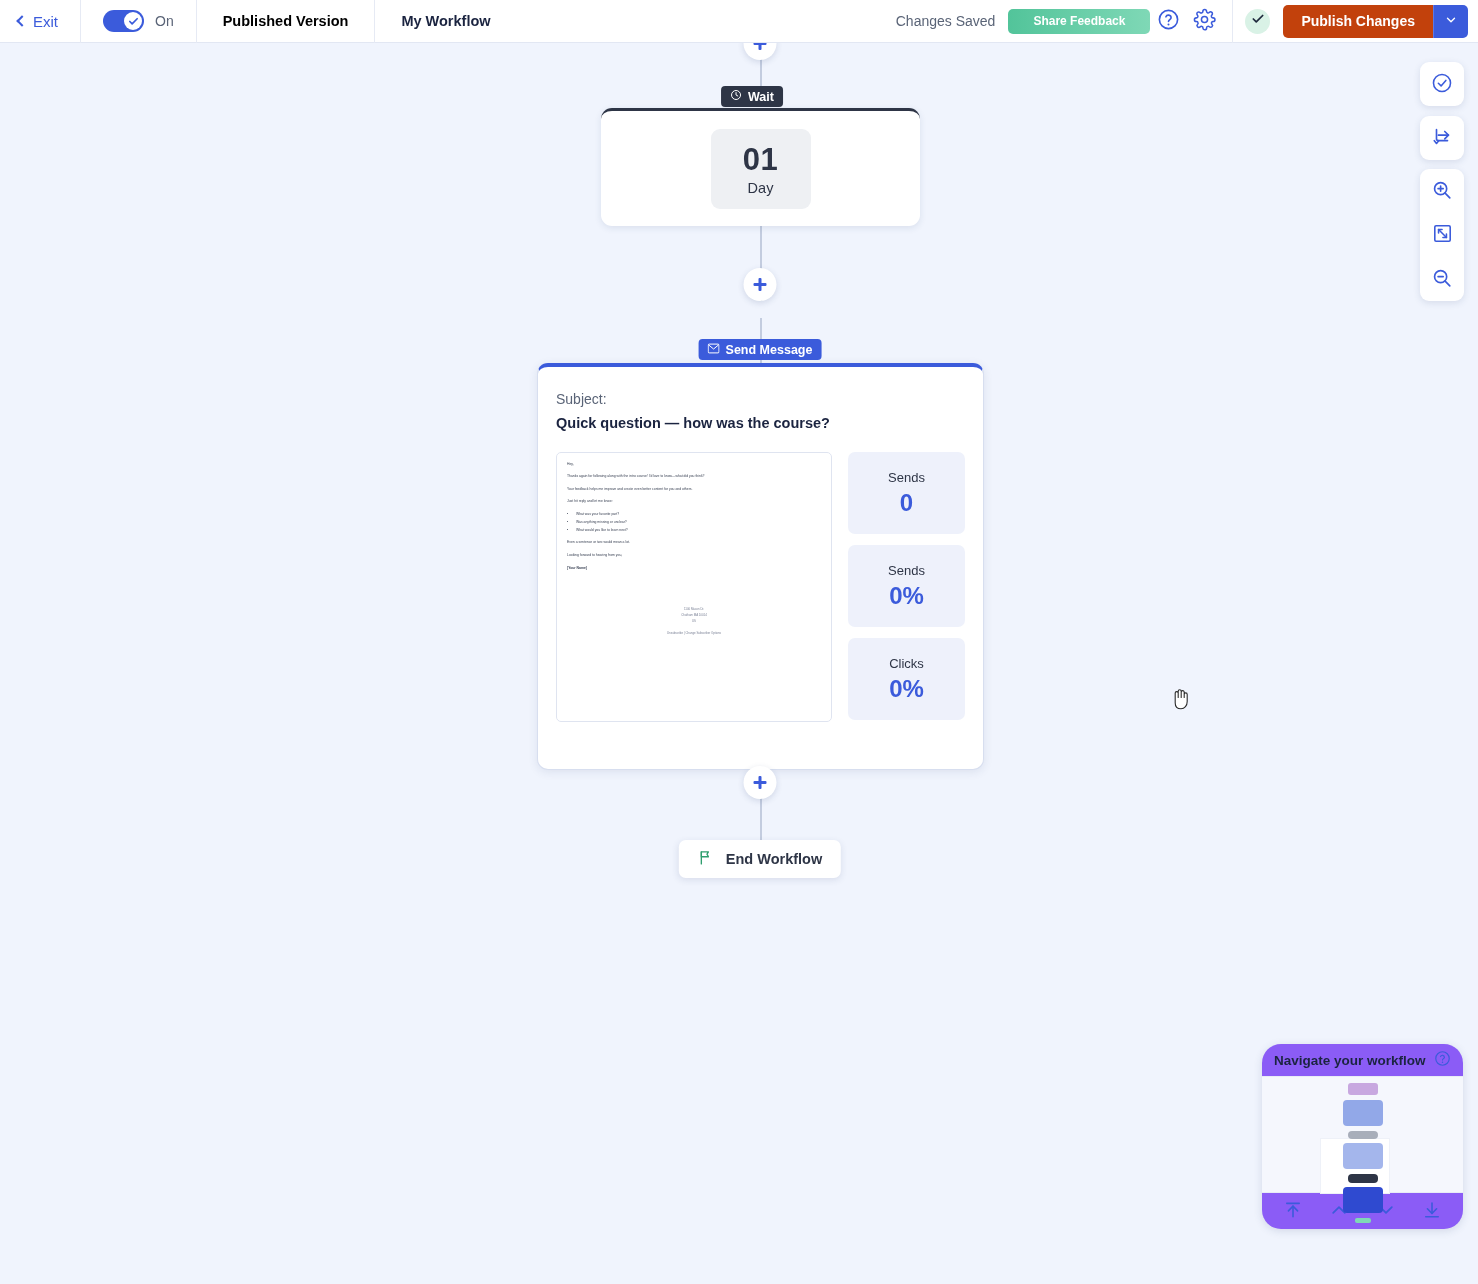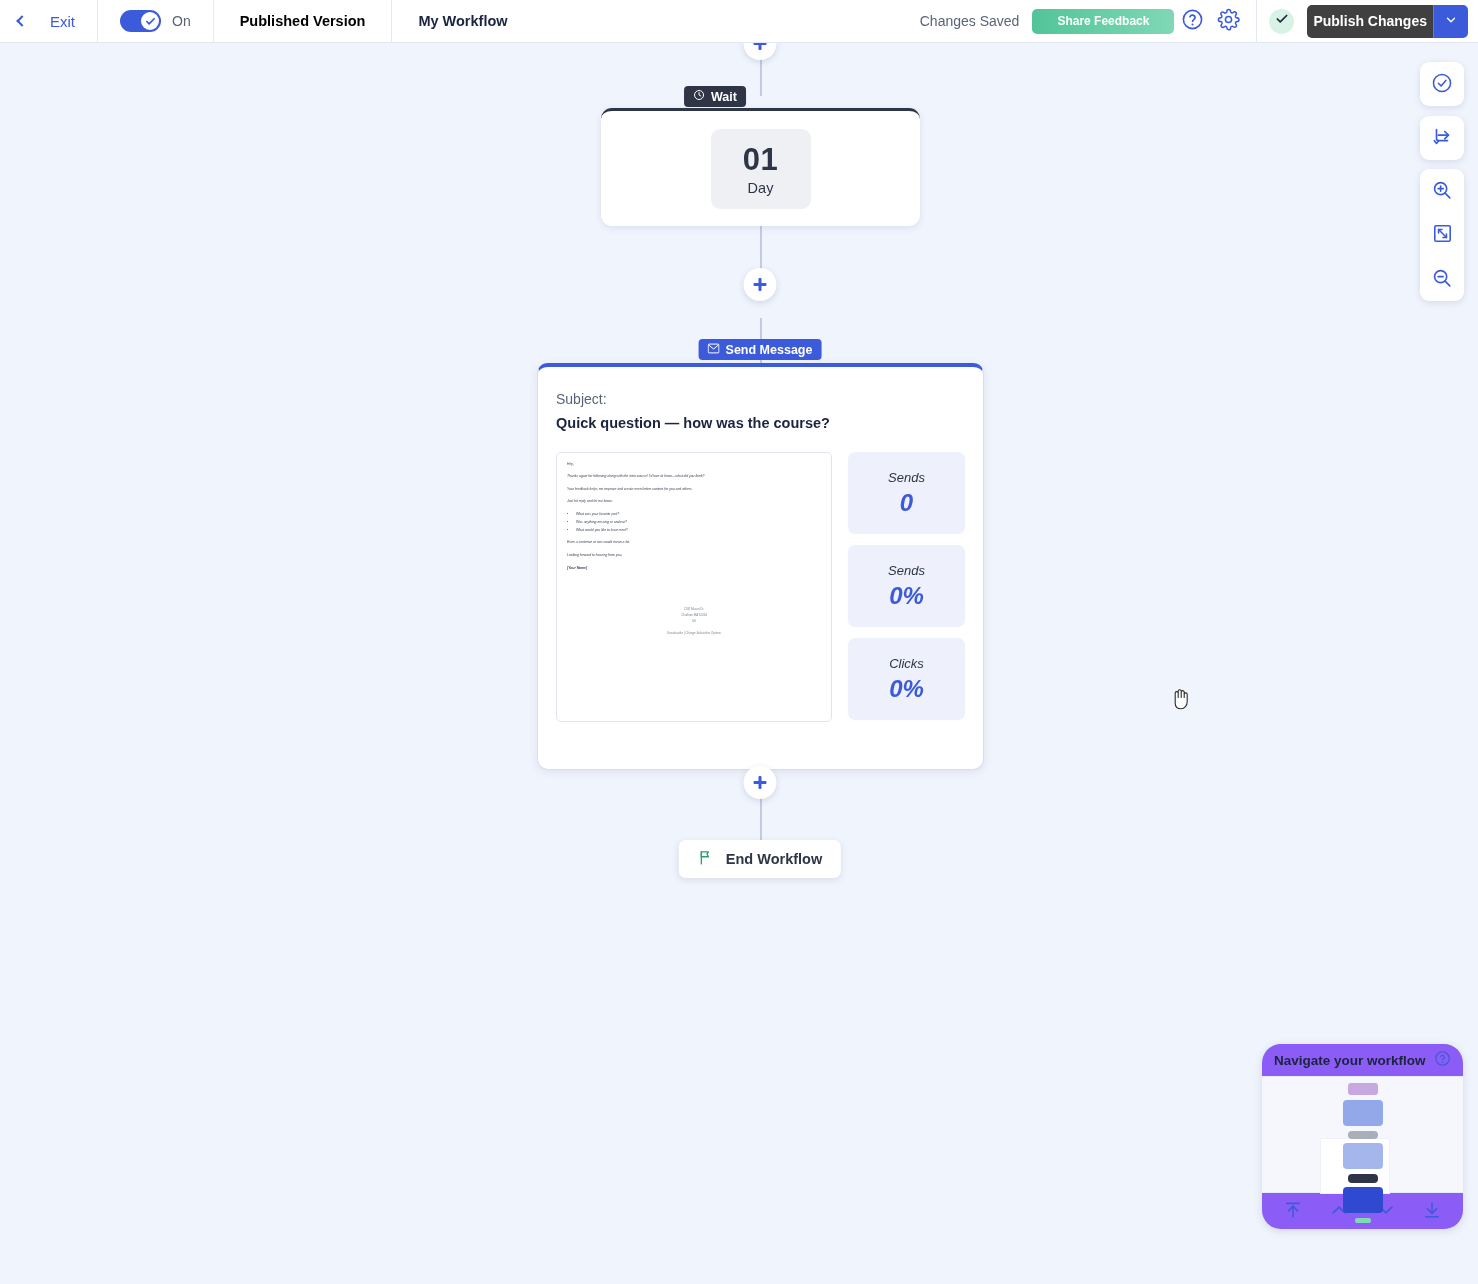--- a/index.html
+++ b/index.html
@@ -13,21 +13,21 @@
   
   .header {
     position: absolute; top: 0; left: 0;
     width: 1478px; height: 43px;
     background: #ffffff;
     border-bottom: 1px solid #e2e7f3;
     display: flex; align-items: center;
     z-index: 40;
   }
   .hdr-exit {
-    display: flex; align-items: center; gap: 24px;
+    display: flex; align-items: center; gap: 7px;
     height: 43px; padding: 0 22px 0 18px;
     color: #3b5bdb; font-size: 15px;
     cursor: pointer;
   }
   .chev-left {
     display: inline-block; width: 8px; height: 8px;
     border-left: 2px solid #3b5bdb; border-bottom: 2px solid #3b5bdb;
     transform: rotate(45deg);
   }
   .hdr-div { width: 1px; height: 43px; background: #e6eaf4; }
@@ -69,22 +69,22 @@
     justify-content: center; cursor: pointer; background: none; border: none;
   }
   .hdr-div2 { width: 1px; height: 43px; background: #e6eaf4; margin: 0 6px 0 10px; }
   .check-badge {
     width: 25px; height: 25px; border-radius: 50%;
     background: #d9f2e6; display: flex; align-items: center; justify-content: center;
     margin: 0 13px 0 6px;
   }
   .publish-group { display: flex; margin-right: 10px; }
   .publish-btn {
-    height: 33px; padding: 0 6px; border: none;
-    background: #404040; color: #fff;
+    height: 33px; padding: 0 18px; border: none;
+    background: #c2410c; color: #fff;
     font-size: 14px; font-weight: bold;
     border-radius: 5px 0 0 5px; cursor: pointer;
     font-family: "Liberation Sans", sans-serif;
   }
   .publish-caret {
     width: 35px; height: 33px; border: none; background: #3b5bdb;
     border-left: 1px solid #5d79e4; border-radius: 0 5px 5px 0;
     display: flex; align-items: center; justify-content: center; cursor: pointer;
   }
 
@@ -148,21 +148,21 @@
     width: 447px; height: 407px;
     background: #fff; border-radius: 11px;
     border: 1px solid #d7deef;
     border-top: 4px solid #3b5bdb;
     box-shadow: 0 2px 10px rgba(40,60,110,.10);
     padding: 24px 18px 18px 18px;
     cursor: pointer;
   }
   .subj-label { font-size: 14px; color: #5a6477; margin-bottom: 8px; }
   .subj-text { font-size: 14.5px; font-weight: bold; color: #1b2440; }
-  .send-body { display: flex; gap: 16px; margin-top: 21px; font-style: italic; }
+  .send-body { display: flex; gap: 16px; margin-top: 21px; }
 
   .email-preview {
     width: 286px; height: 270px;
     background: #fff; border: 1px solid #dfe4f0; border-radius: 5px;
     padding: 9px 10px; overflow: hidden;
     font-size: 3.4px; line-height: 1.75; color: #3a4254;
     filter: blur(.45px);
   }
   .email-preview p { margin-bottom: 6.5px; }
   .email-preview ul { margin: 0 0 6.5px 9px; }
@@ -320,21 +320,21 @@
 <div class="canvas">
 
   <div class="vline" style="top:0px; height:53px;"></div>
   <div class="vline" style="top:183px; height:75px;"></div>
   <div class="vline" style="top:275px; height:45px;"></div>
   <div class="vline" style="top:727px; height:80px;"></div>
   <div class="vline" style="top:772px; height:38px;"></div>
 
   <div class="plus-btn" style="left:760px; top:-16px;"></div>
 
-  <div class="node-tag tag-wait" style="left:715px; top:43px;">
+  <div class="node-tag tag-wait" style="left:752px; top:43px;">
     <span>
       <svg width="12" height="12" viewBox="0 0 24 24" fill="none" stroke="#fff" stroke-width="2">
           <circle cx="12" cy="12" r="9"></circle>
           <polyline points="12 7 12 12 15.5 14" stroke-linecap="round"></polyline>
         </svg>
     </span>
     <span>Wait</span>
   </div>
 
   <div class="wait-card">

